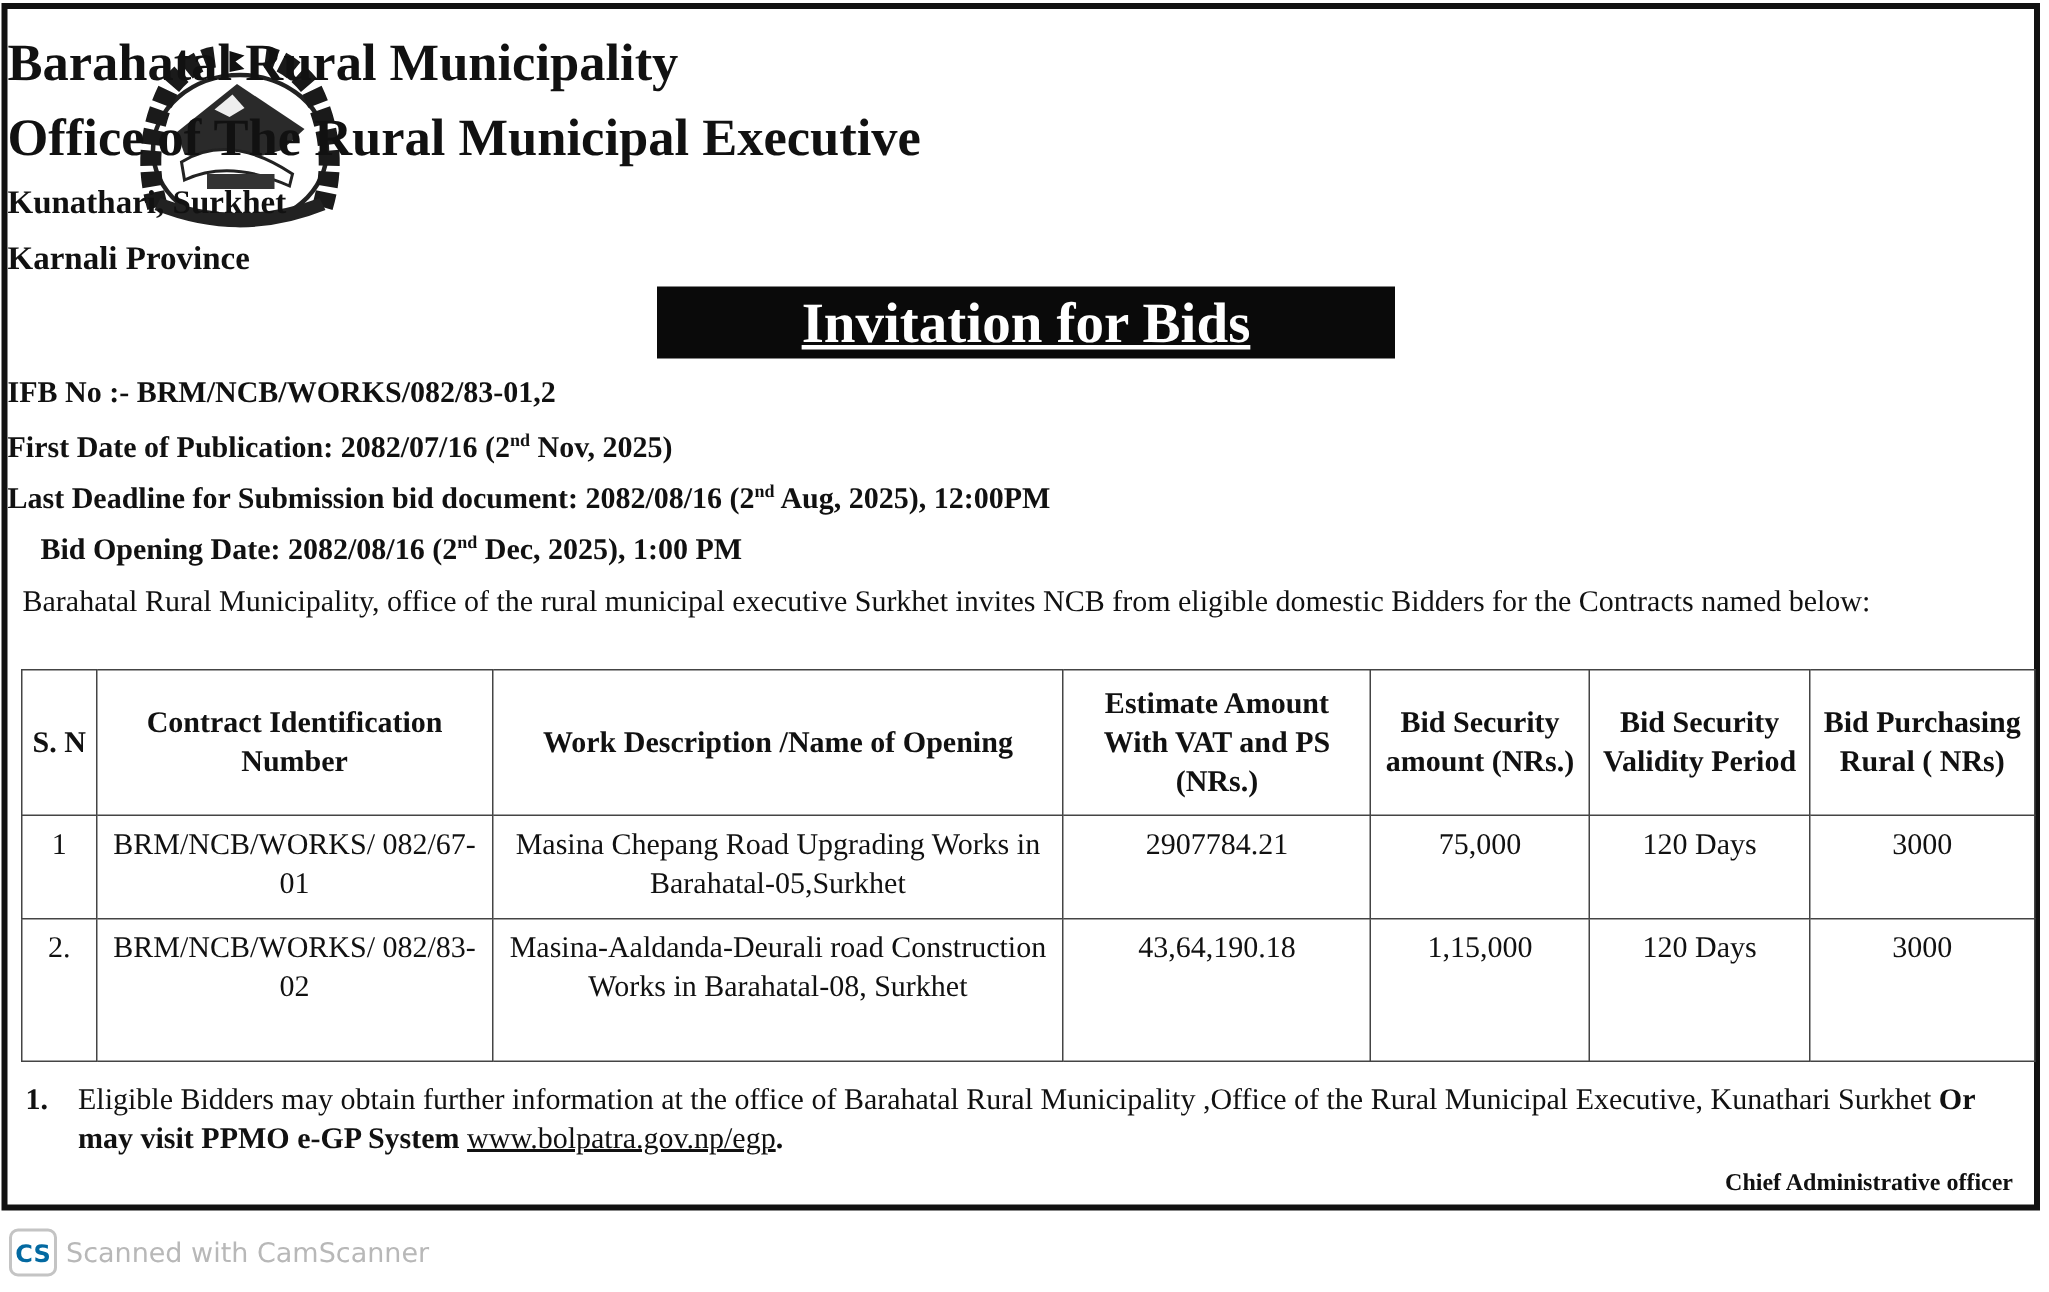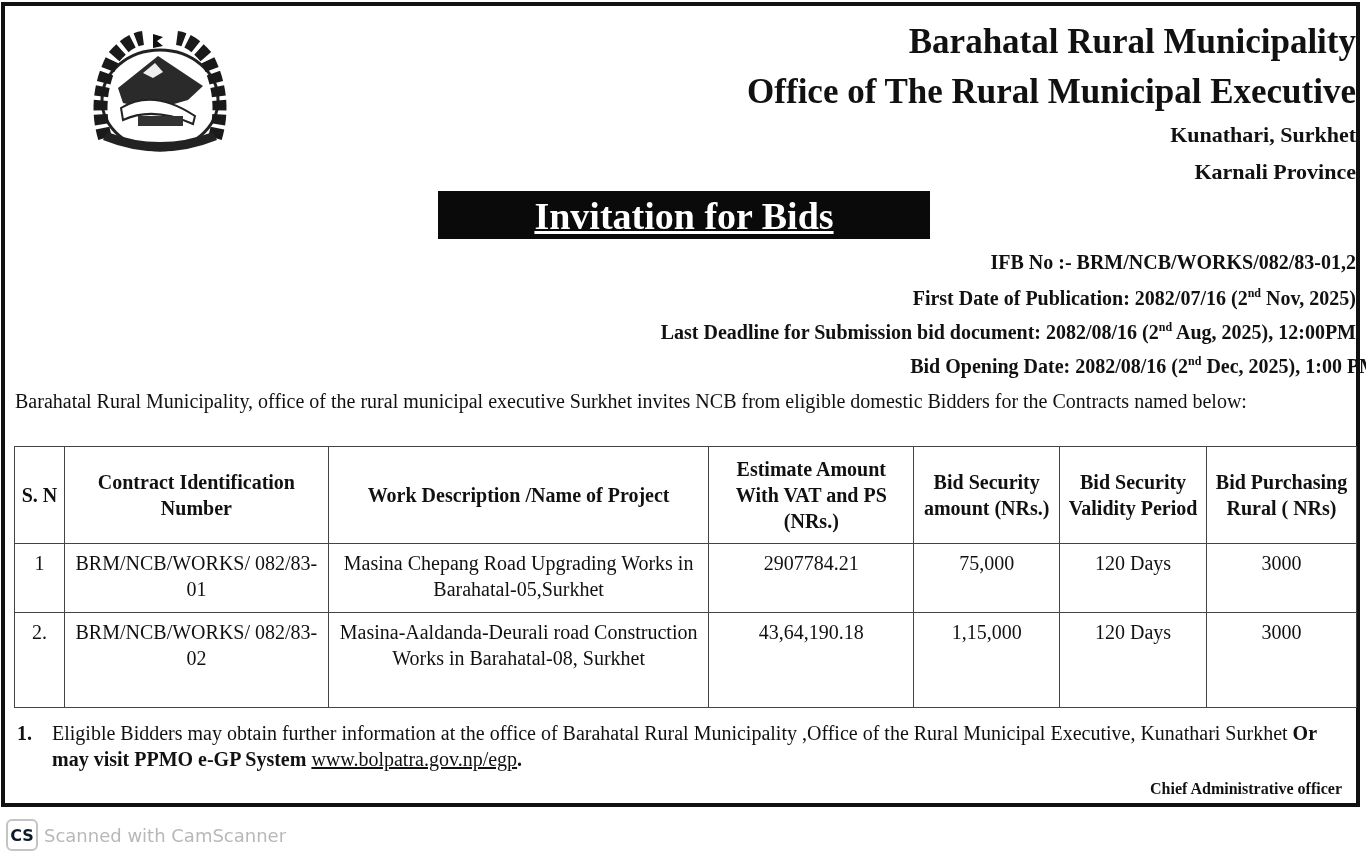--- a/index.html
+++ b/index.html
@@ -5,21 +5,21 @@
   html, body { margin: 0; padding: 0; }
   body {
     width: 1366px; height: 861px; background: #ffffff; position: relative; overflow: hidden;
     font-family: "Liberation Serif", "DejaVu Serif", serif; color: #111;
   }
   .frame {
     position: absolute; left: 1px; top: 2px; width: 1359px; height: 805px;
     border: 4px solid #111; box-sizing: border-box; background: #fff;
   }
   .emblem { position: absolute; left: 78px; top: 22px; width: 154px; height: 132px; }
-  .center { position: absolute; left: 0; width: 100%; text-align: right; font-weight: bold; }
+  .center { position: absolute; left: 0; width: 100%; text-align: left; font-weight: bold; }
   .t1 { top: 16px; font-size: 35px; }
   .t2 { top: 66px; font-size: 35px; }
   .t3 { top: 116px; font-size: 22px; }
   .t4 { top: 153px; font-size: 22px; }
   .banner {
     position: absolute; left: 433px; top: 185px; width: 492px; height: 48px;
     background: #0a0a0a; color: #fff; font-weight: bold; font-size: 38px;
     text-align: center; line-height: 50px; text-decoration: underline;
   }
   .l1 { top: 245px; font-size: 20px; }
@@ -48,21 +48,21 @@
   .note .body { margin-left: 35px; }
   .note b { font-weight: bold; }
   .note a { color: #111; text-decoration: underline; margin-top: 45px; }
   .sign { position: absolute; right: 14px; top: 774px; font-size: 16px; font-weight: bold; }
   .footer {
     position: absolute; left: 6px; top: 818px; height: 34px; display: flex; align-items: center; gap: 6px;
     font-family: "DejaVu Sans", sans-serif; color: #b8b8b8; font-size: 18px;
   }
   .cs-logo {
     width: 32px; height: 32px; border: 2px solid #c4c4c4; border-radius: 6px; box-sizing: border-box;
-    display: flex; align-items: center; justify-content: center; font-weight: bold; font-size: 16px; color: #0f172a;
+    display: flex; align-items: center; justify-content: center; font-weight: bold; font-size: 16px; color: #0369a1;
   }
 </style>
 </head>
 <body>
 
 <div class="frame">
   <svg class="emblem" viewBox="0 0 154 132">
     <ellipse cx="77" cy="72" rx="58" ry="50" fill="#fff" stroke="#222" stroke-width="3"></ellipse>
     <path d="M22 110 Q10 70 30 30 Q45 12 60 10" fill="none" stroke="#1a1a1a" stroke-width="14" stroke-dasharray="10 4"></path>
     <path d="M132 110 Q144 70 124 30 Q109 12 94 10" fill="none" stroke="#1a1a1a" stroke-width="14" stroke-dasharray="10 4"></path>
@@ -95,31 +95,31 @@
         <col style="width:381px">
       <col style="width:205px">
         <col style="width:146px">
         <col style="width:147px">
         <col style="width:150px">
     </colgroup>
     <thead>
       <tr>
         <th>S. N</th>
         <th>Contract Identification Number</th>
-        <th>Work Description /Name of Project</th>
+        <th>Work Description /Name of Opening</th>
         <th>Estimate Amount With VAT and PS (NRs.)</th>
         <th>Bid Security amount (NRs.)</th>
         <th>Bid Security Validity Period</th>
         <th>Bid Purchasing Rural ( NRs)</th>
       </tr>
     </thead>
     <tbody>
       <tr class="r1">
         <td>1</td>
-        <td>BRM/NCB/WORKS/ 082/83-01</td>
+        <td>BRM/NCB/WORKS/ 082/67-01</td>
         <td>Masina Chepang Road Upgrading Works  in Barahatal-05,Surkhet</td>
         <td>2907784.21</td>
         <td>75,000</td>
         <td>120 Days</td>
         <td>3000</td>
       </tr>
       <tr class="r2">
         <td>2.</td>
         <td>BRM/NCB/WORKS/ 082/83-02</td>
         <td>Masina-Aaldanda-Deurali road Construction  Works  in Barahatal-08, Surkhet</td>

